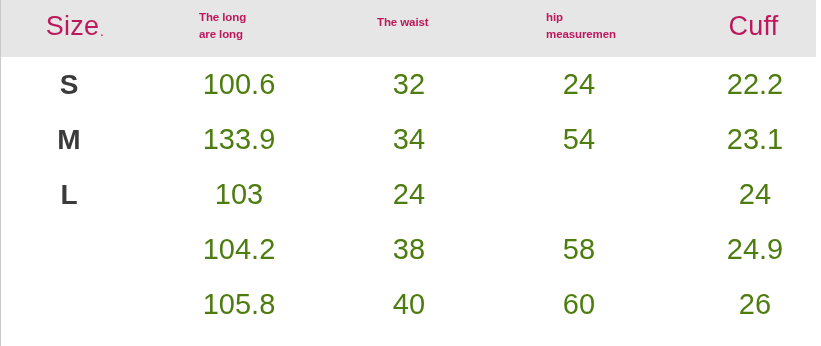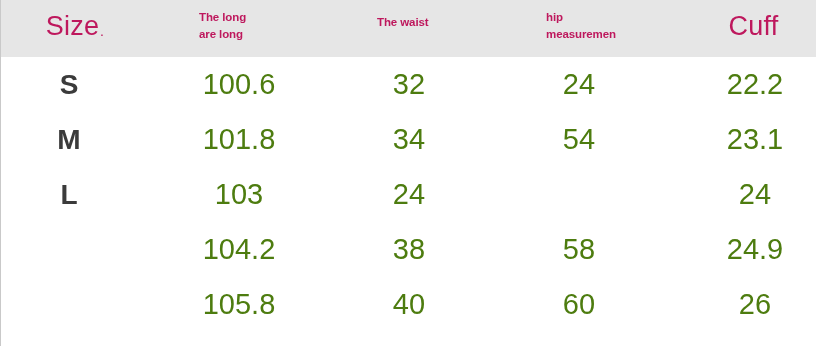--- a/index.html
+++ b/index.html
@@ -143,21 +143,21 @@
     <div class="data-row">
       <div class="data-cell size-label col-0">S</div>
       <div class="data-cell col-1">100.6</div>
       <div class="data-cell col-2">32</div>
       <div class="data-cell col-3">24</div>
       <div class="data-cell col-4">22.2</div>
     </div>
 
     <div class="data-row">
       <div class="data-cell size-label col-0">M</div>
-      <div class="data-cell col-1">101.8</div>
+      <div class="data-cell col-1">133.9</div>
       <div class="data-cell col-2">34</div>
       <div class="data-cell col-3">54</div>
       <div class="data-cell col-4">23.1</div>
     </div>
 
     <div class="data-row">
       <div class="data-cell size-label col-0">L</div>
       <div class="data-cell col-1">103</div>
       <div class="data-cell col-2">24</div>
       <div class="data-cell col-4">24</div>

